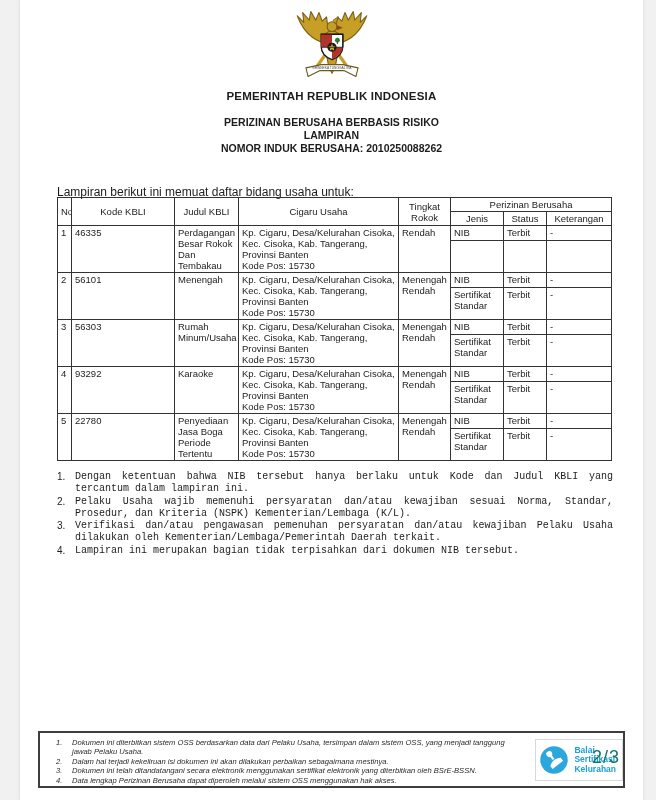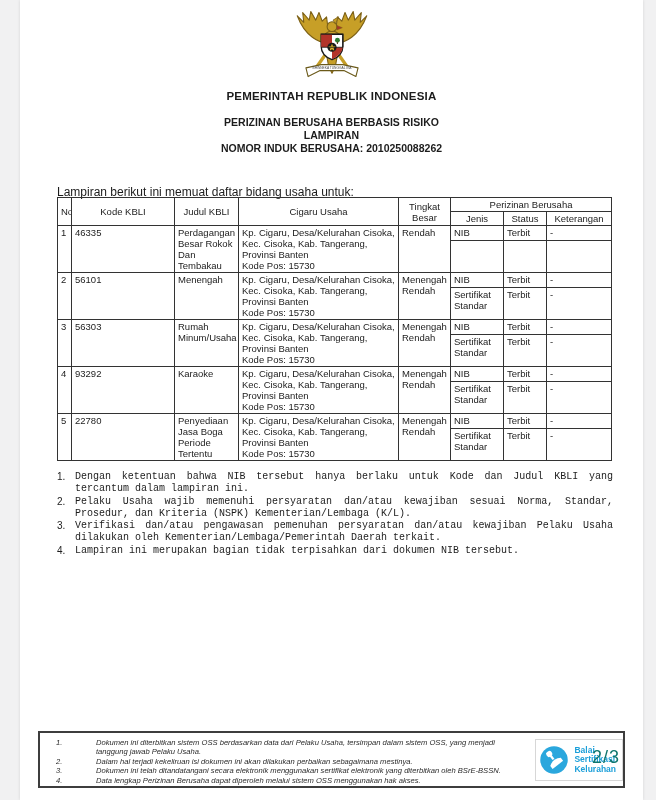--- a/index.html
+++ b/index.html
@@ -50,21 +50,21 @@
   .footer-box {
     position:absolute; left:18px; top:731px; width:583px; height:53px;
     border:2px solid #3d3d3d; background:#fff;
   }
   .footer-notes {
     position:absolute; left:16px; top:5px; width:455px;
     font-size:7.6px; line-height:9.4px; font-style:italic; color:#2a2a2a;
   }
   .note-item { display:flex; }
   .note-num { flex:0 0 16px; }
-  .note-text { flex:1;margin-left:24px; }
+  .note-text { flex:1; }
   .bsre-logo {
     position:absolute; right:0; top:6px; height:36px;
     display:flex; align-items:center; gap:5px;
     background:#fff; border:1px solid #d7d7d7; padding:2px 6px 2px 3px;
   }
   .bsre-text {
     font-size:8.5px; line-height:9.5px; font-weight:bold; color:#1b9fd9;
   }
   .page-number {
     position:absolute; left:572px; top:747px;
@@ -126,21 +126,21 @@
         <col style="width:53px">
         <col style="width:43px">
         <col style="width:65px">
     </colgroup>
     <thead>
       <tr>
         <th rowspan="2">No.</th>
         <th rowspan="2">Kode KBLI</th>
         <th rowspan="2">Judul KBLI</th>
         <th rowspan="2">Cigaru Usaha</th>
-        <th rowspan="2">Tingkat Besar</th>
+        <th rowspan="2">Tingkat Rokok</th>
         <th colspan="3">Perizinan Berusaha</th>
       </tr>
       <tr>
         <th>Jenis</th>
         <th>Status</th>
         <th>Keterangan</th>
       </tr>
     </thead>
     <tbody>
         <tr class="permit-first">

